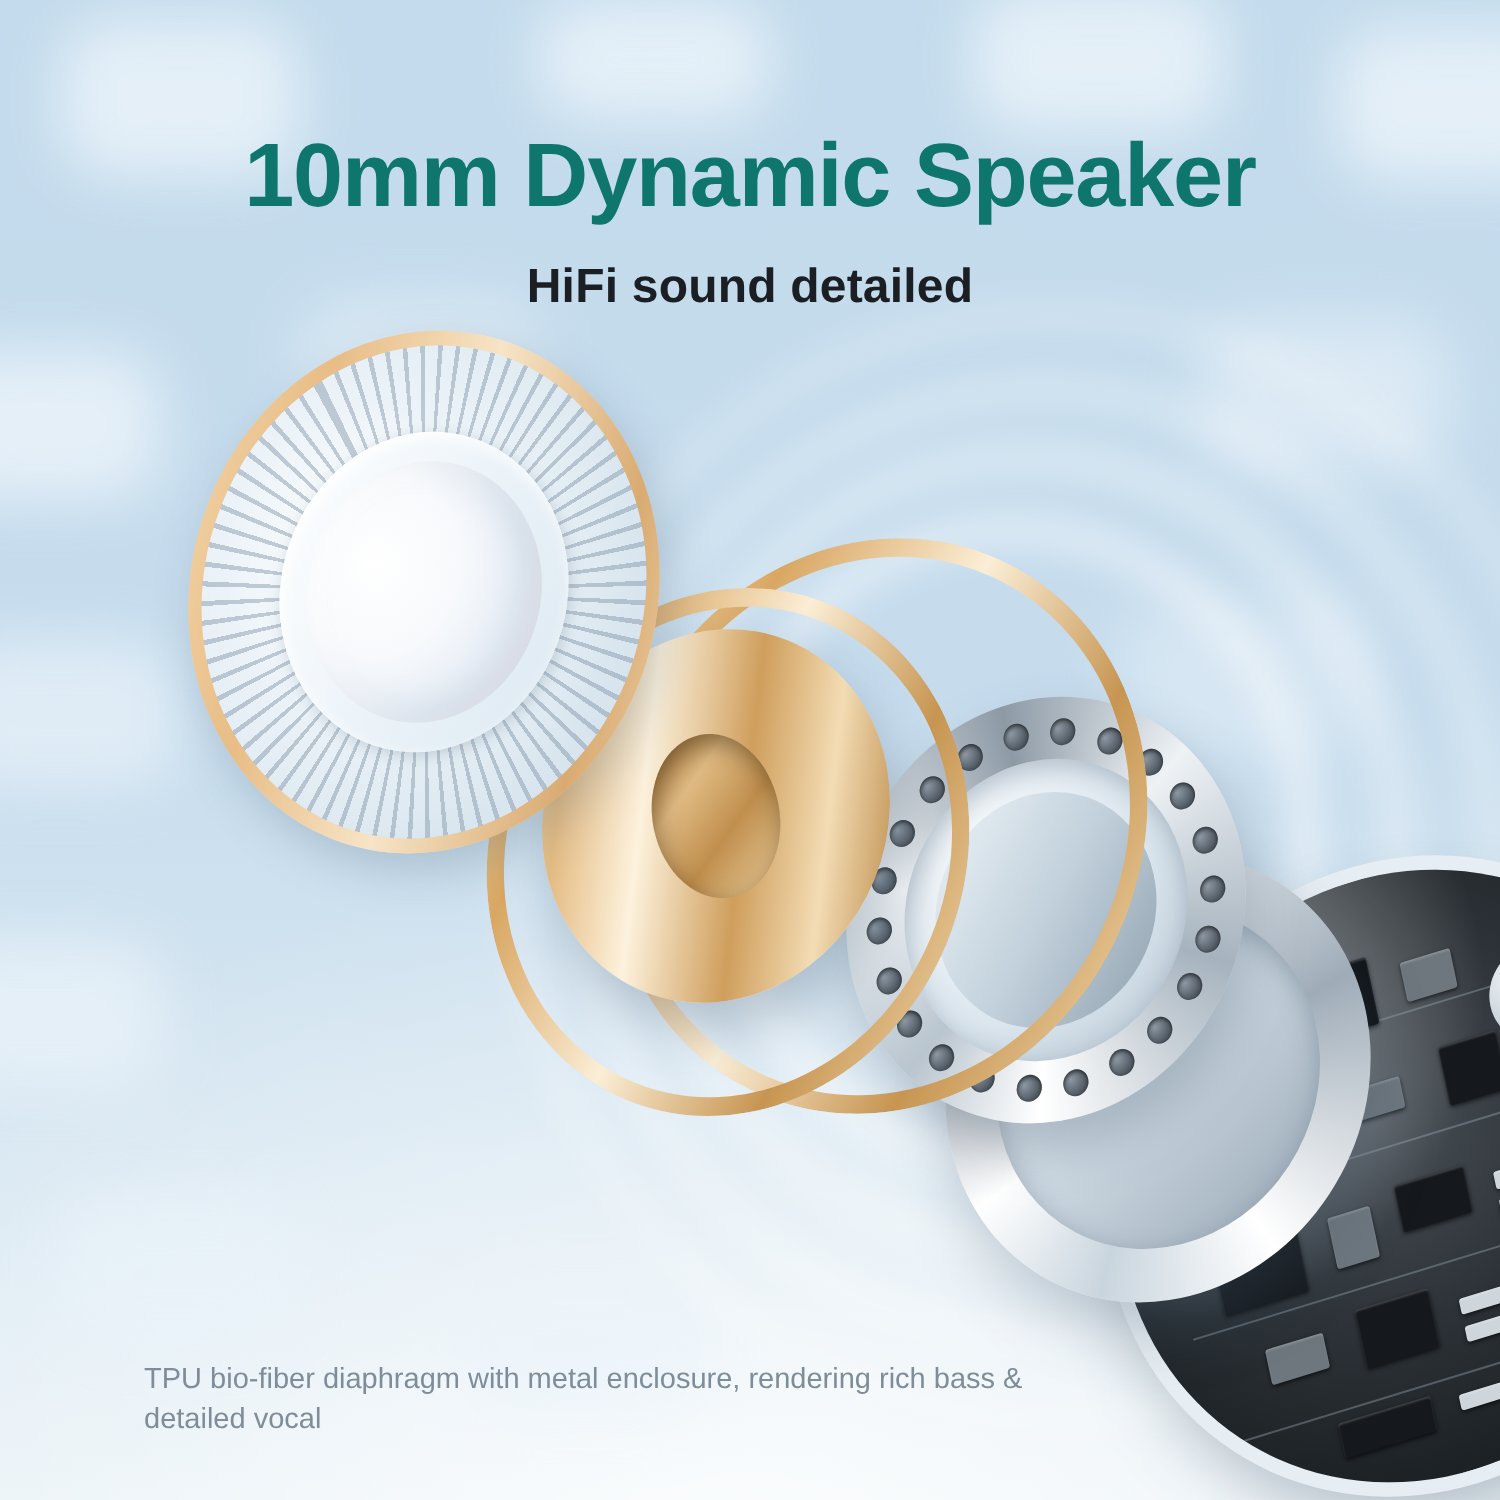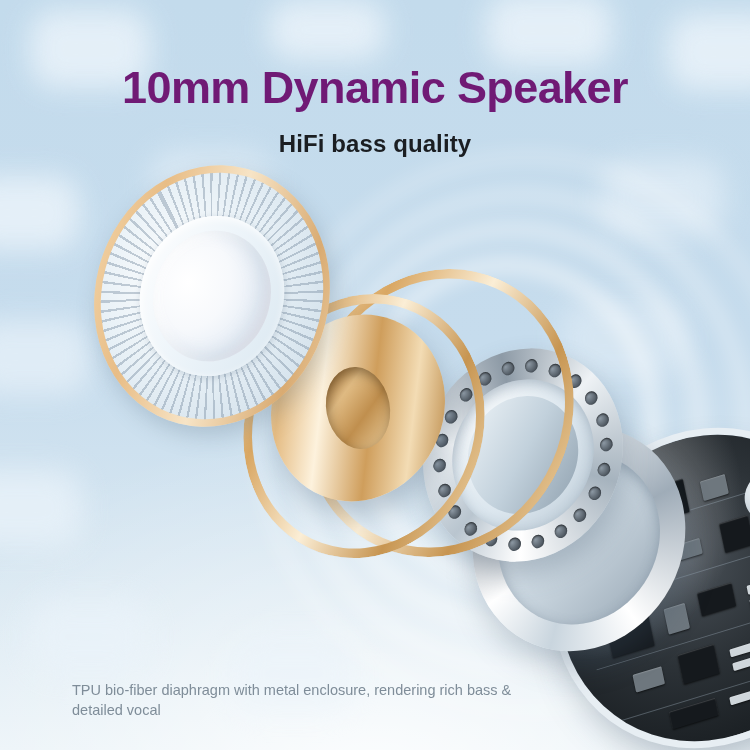--- a/index.html
+++ b/index.html
@@ -30,21 +30,21 @@
     border:14px solid rgba(255,255,255,.55);
     filter:blur(9px);
   }
   .wave.w2{border-color:rgba(255,255,255,.42);}
   .wave.w3{border-color:rgba(255,255,255,.32);}
   .wave.w4{border-color:rgba(255,255,255,.24);}
 
   
   .headline{
     position:absolute;top:62px;left:0;width:750px;text-align:center;
-    font-size:45px;font-weight:bold;color:#701a75;letter-spacing:-.6px;
+    font-size:45px;font-weight:bold;color:#0f766e;letter-spacing:-.6px;
     white-space:nowrap;
   }
   .subhead{
     position:absolute;top:130px;left:0;width:750px;text-align:center;
     font-size:24px;font-weight:bold;color:#1b1e22;letter-spacing:.1px;
   }
   .caption{
     position:absolute;left:36px;top:680px;width:440px;
     font-size:14.5px;line-height:20px;color:#7f8d99;font-weight:normal;margin-left:36px;
   }
@@ -296,16 +296,16 @@
 
     <div class="diaphragm">
       <div class="dia-rim"></div>
       <div class="dia-surround"></div>
       <div class="dia-inner-ring"></div>
       <div class="dia-dome"></div>
     </div>
   </div>
 
   <div class="headline">10mm Dynamic Speaker</div>
-  <div class="subhead">HiFi bass quality</div>
+  <div class="subhead">HiFi sound detailed</div>
   <div class="caption">TPU bio-fiber diaphragm with metal enclosure, rendering rich bass &amp; detailed vocal</div>
 
 </div>
 
 </body></html>

